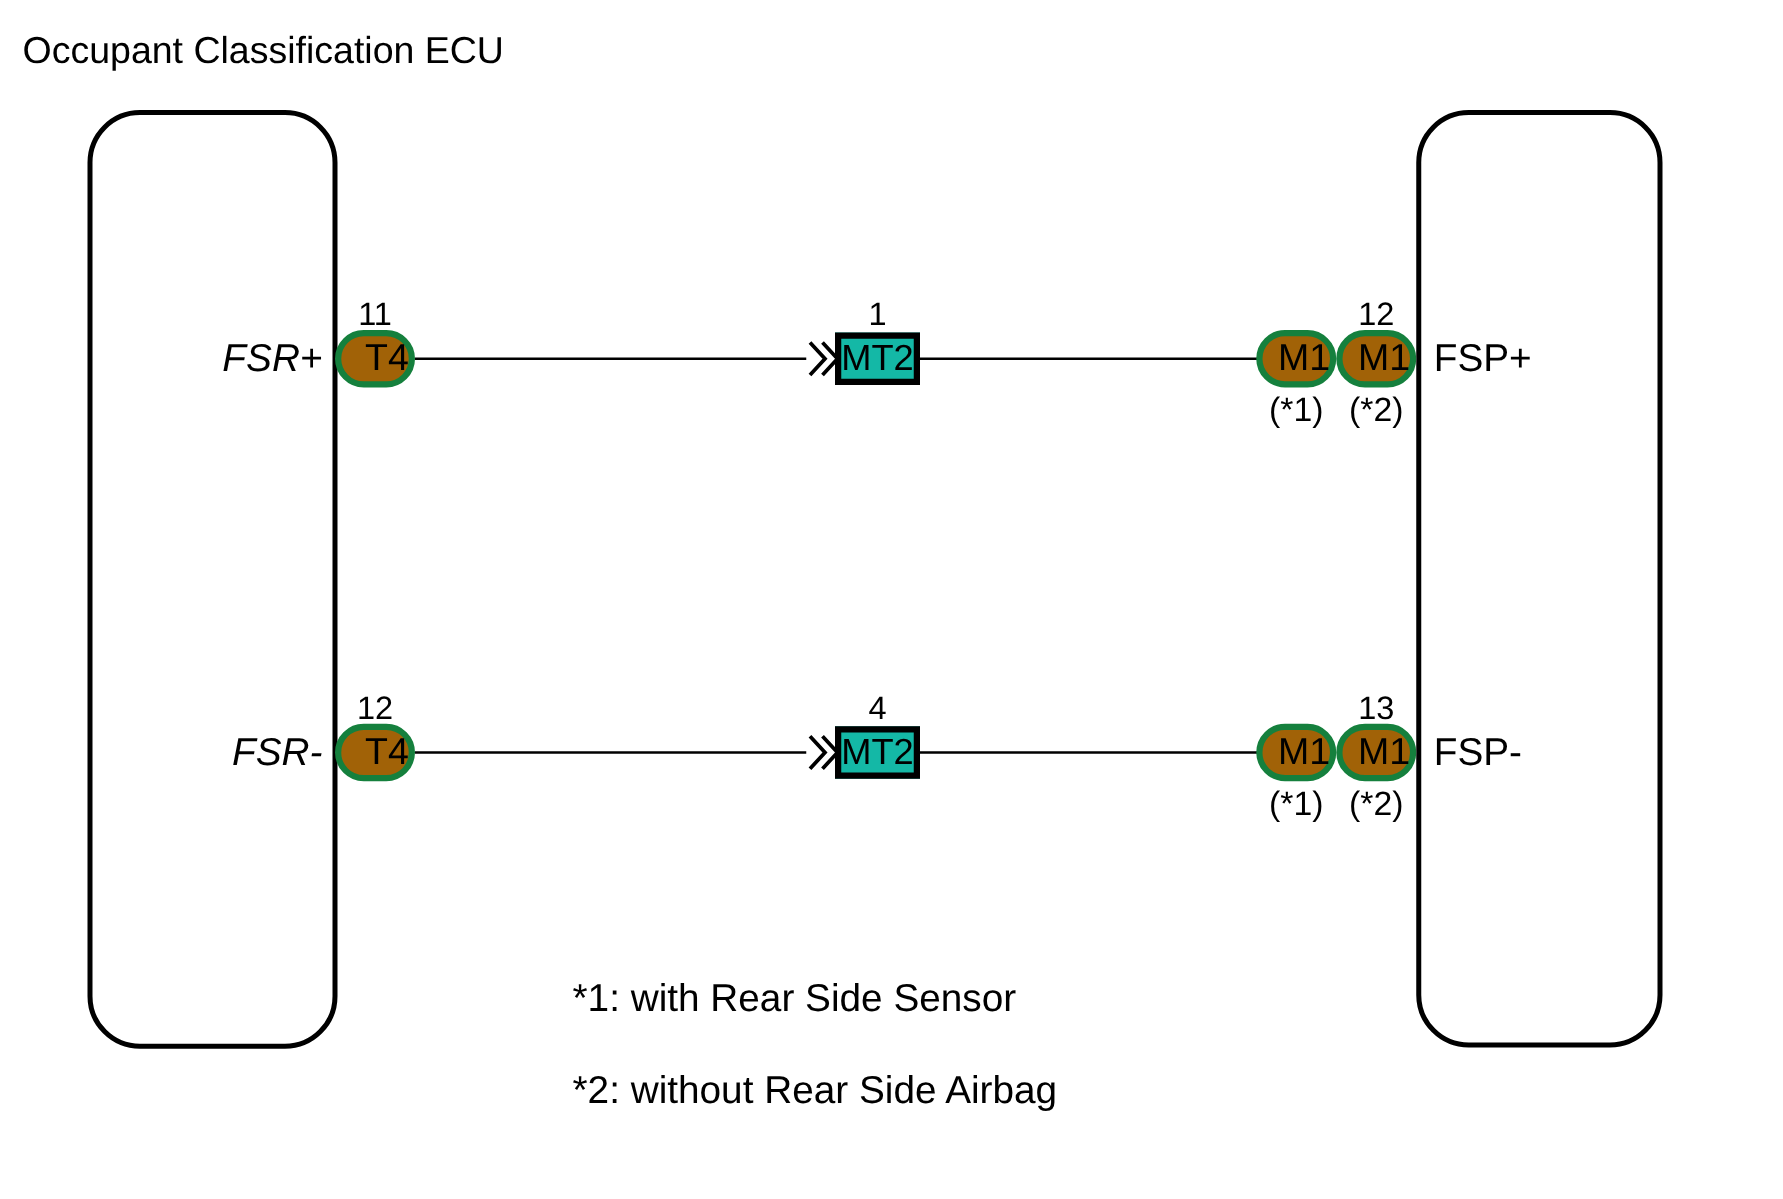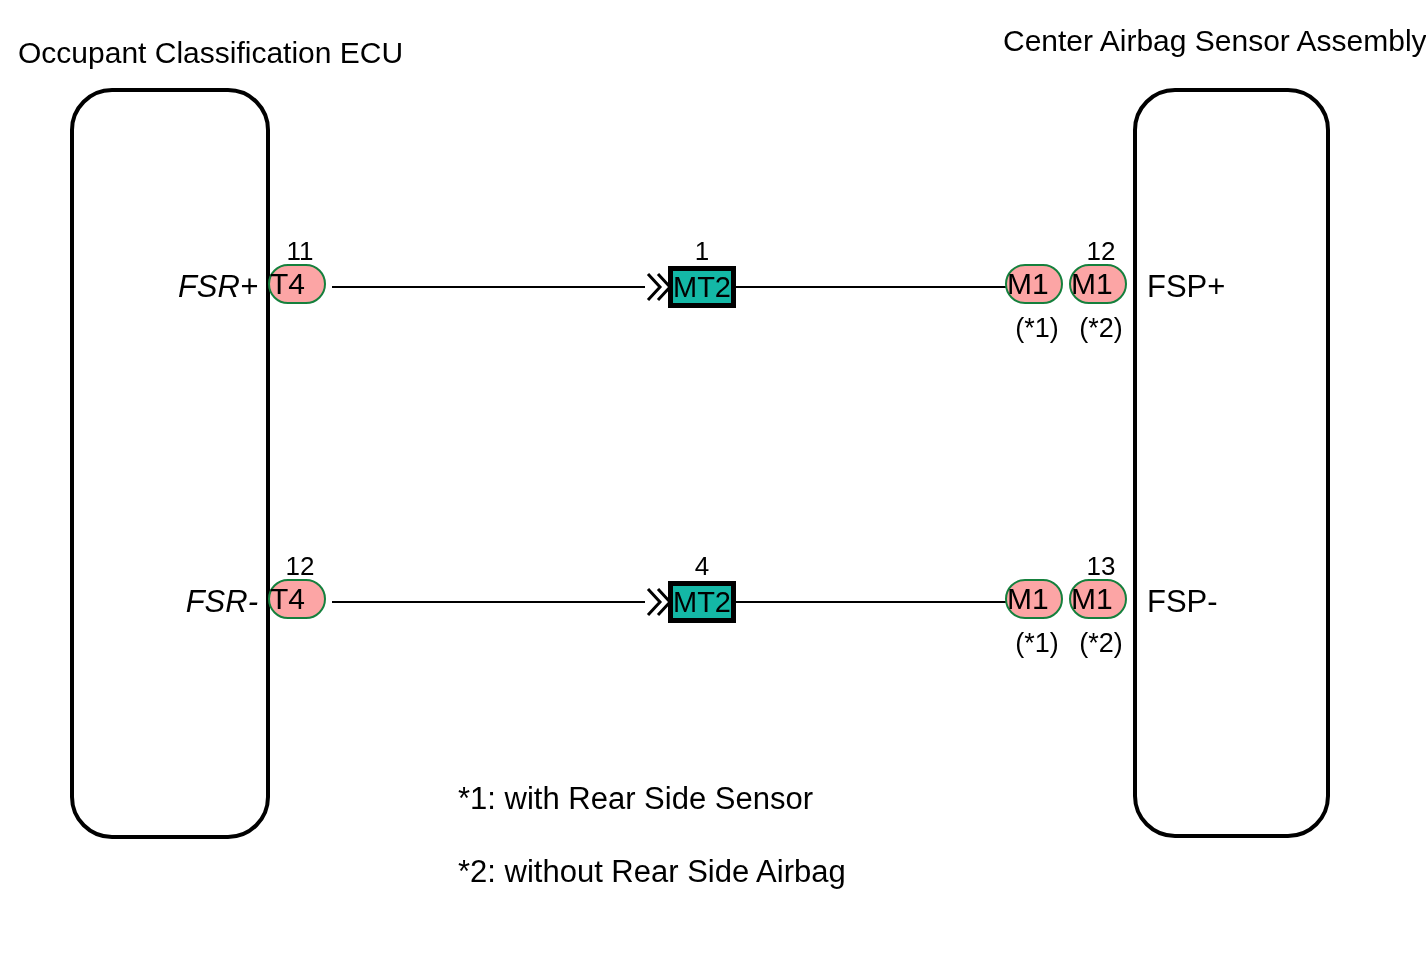--- a/index.html
+++ b/index.html
@@ -16,21 +16,21 @@
     color: #000000;
     overflow: hidden;
   }
   .title {
     position: absolute;
     top: 24px;
     font-size: 30px;
     line-height: 34px;
     white-space: nowrap;
   }
-  .title.left  { left: 18px; margin-top: 12px; }
+  .title.left  { left: 18px; }
   .title.right { left: 1003px; }
 
   .component-box {
     position: absolute;
     top: 88px;
     border: 4px solid #000000;
     border-radius: 42px;
     background: #ffffff;
     box-sizing: border-box;
   }
@@ -72,26 +72,26 @@
   .pin-num.t4  { left: 268px; width: 64px; }
   .pin-num.mt2 { left: 668px; width: 68px; }
   .pin-num.m1a { left: 1005px; width: 64px; margin-top: 38px; }
   .pin-num.m1b { left: 1069px; width: 64px; }
 
   .oval {
     position: absolute;
     top: -23px;
     width: 54px;
     height: 36px;
-    border: 2px solid #15803d;
+    border: 5px solid #15803d;
     border-radius: 23px;
-    background: #fca5a5;
+    background: #a16207;
     font-size: 30px;
     line-height: 36px;
-    text-align: left;
+    text-align: right;
     z-index: 3;
   }
   .oval.t4  { left: 268px; }
   .oval.m1a { left: 1005px; }
   .oval.m1b { left: 1069px; z-index: 2; }
 
   .rect {
     position: absolute;
     top: -21px;
     left: 668px;
@@ -143,21 +143,20 @@
   }
   .footnote.f1 { top: 781px; }
   .footnote.f2 { top: 854px; }
 </style>
 </head>
 <body>
 
 <div id="stage">
 
   <div class="title left">Occupant Classification ECU</div>
-  <div class="title right">Center Airbag Sensor Assembly</div>
 
   <div class="component-box ecu"></div>
   <div class="component-box sensor"></div>
 
   <div class="row row1">
     <div class="pin-label left">FSR+</div>
     <div class="pin-num t4">11</div>
     <div class="oval t4">T4</div>
     <div class="wire w1"></div>
     <svg class="chevron" viewBox="0 0 26 32" xmlns="http://www.w3.org/2000/svg">

